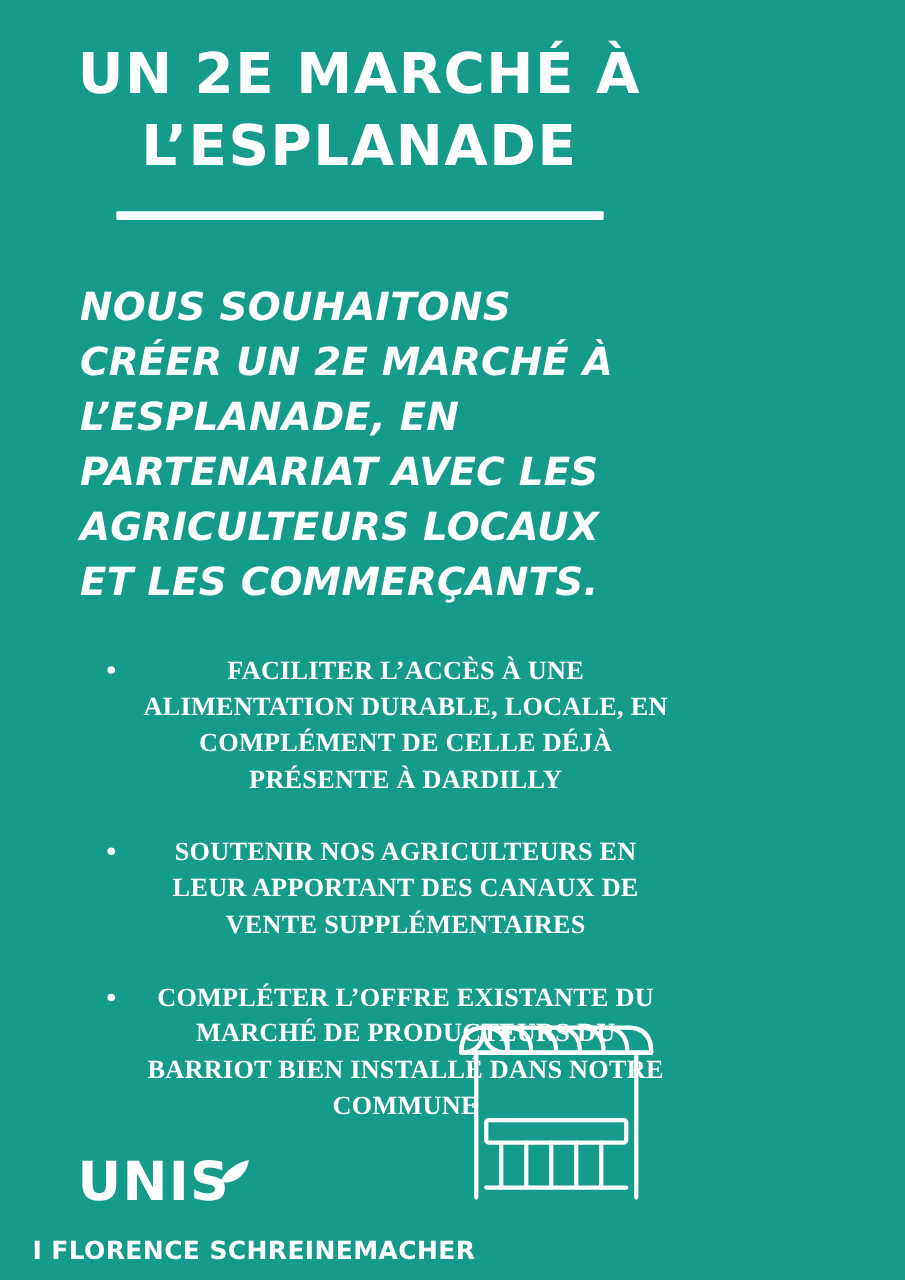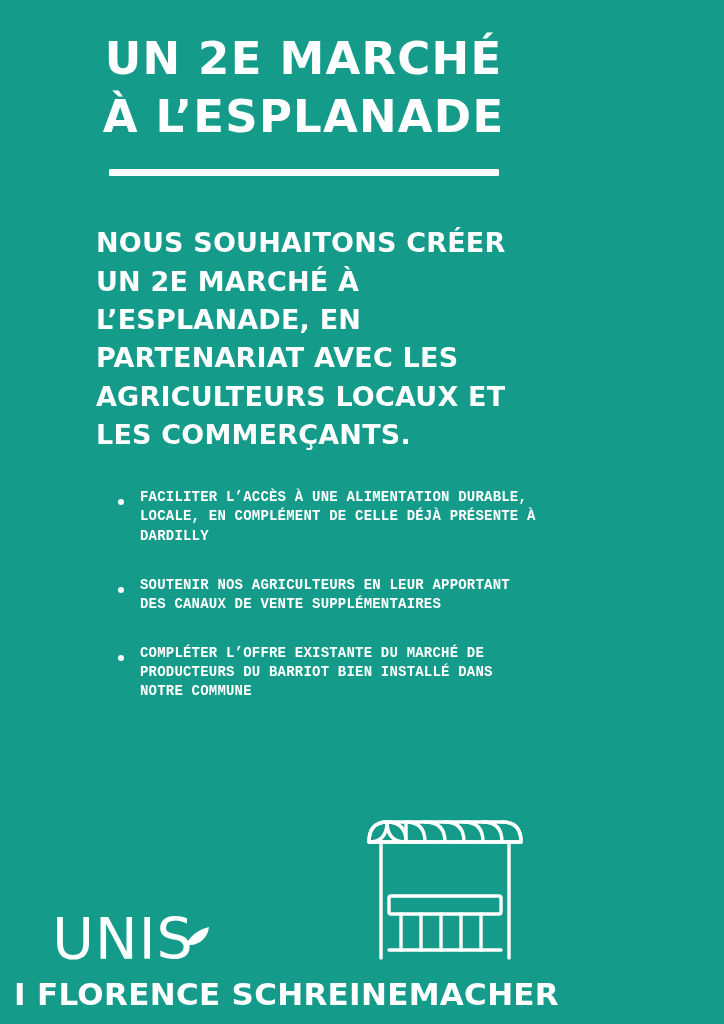--- a/index.html
+++ b/index.html
@@ -13,21 +13,20 @@
     font-family: "Liberation Sans", sans-serif;
     color: #ffffff;
     overflow: hidden;
     position: relative;
   }
   .poster {
     position: relative;
     width: 575px;
     height: 1024px;
     box-sizing: border-box;
-    padding-left: 32px;
   }
 
   
   .title-block {
     padding: 30px 52px 0 52px;
     text-align: center;
   }
   .title {
     font-size: 45px;
     line-height: 1.28;
@@ -41,44 +40,46 @@
     width: 390px;
     height: 7px;
     background: #ffffff;
     margin: 24px auto 0 auto;
     border-radius: 1px;
   }
 
   
   .intro {
     margin: 48px 44px 0 64px;
-    font-size: 27px;
+    font-size: 31px;
     line-height: 1.42;
     font-weight: bold;
     text-transform: uppercase;
     letter-spacing: 0.2px;
     font-family: "DejaVu Sans", sans-serif;
+    font-style: italic;
   }
 
   
   .bullets {
     margin: 34px 34px 0 86px;
     padding: 0;
     list-style: none;
   }
   .bullet-item {
     position: relative;
     margin-bottom: 30px;
     padding-left: 22px;
-    font-size: 14px;
+    font-size: 21px;
     line-height: 1.37;
     font-weight: bold;
     text-transform: uppercase;
     letter-spacing: 0.2px;
-    font-family: Liberation Mono, monospace;
+    font-family: Liberation Serif, serif;
+    text-align: center;
   }
   .bullet-item::before {
     content: "";
     position: absolute;
     left: 0;
     top: 11px;
     width: 6px;
     height: 6px;
     background: #ffffff;
     border-radius: 50%;
@@ -95,22 +96,22 @@
 
   
   .logo-block {
     position: absolute;
     left: 18px;
     bottom: 56px;
     width: 210px;
     text-align: center;
   }
   .logo-unis {
-    font-size: 57px;
-    font-weight: normal;
+    font-size: 43px;
+    font-weight: bold;
     letter-spacing: 1px;
     line-height: 1;
     font-family: "DejaVu Sans", sans-serif;
     position: relative;
     display: inline-block;
   }
   .leaf-icon {
     position: absolute;
     right: -16px;
     top: -12px;
@@ -121,23 +122,23 @@
     margin-top: 4px;
     font-size: 19px;
     font-style: italic;
     font-family: "DejaVu Serif", serif;
     letter-spacing: 0.5px;
   }
 
   
   .footer-name {
     position: absolute;
-    left: 14px;
+    left: 26px;
     bottom: 12px;
-    font-size: 31px;
+    font-size: 20px;
     font-weight: bold;
     text-transform: uppercase;
     letter-spacing: 0.3px;
     font-family: "DejaVu Sans", sans-serif;
     white-space: nowrap;
   }
 </style>
 </head>
 <body style="background: rgb(21, 155, 138); color: rgb(255, 255, 255);">
 

